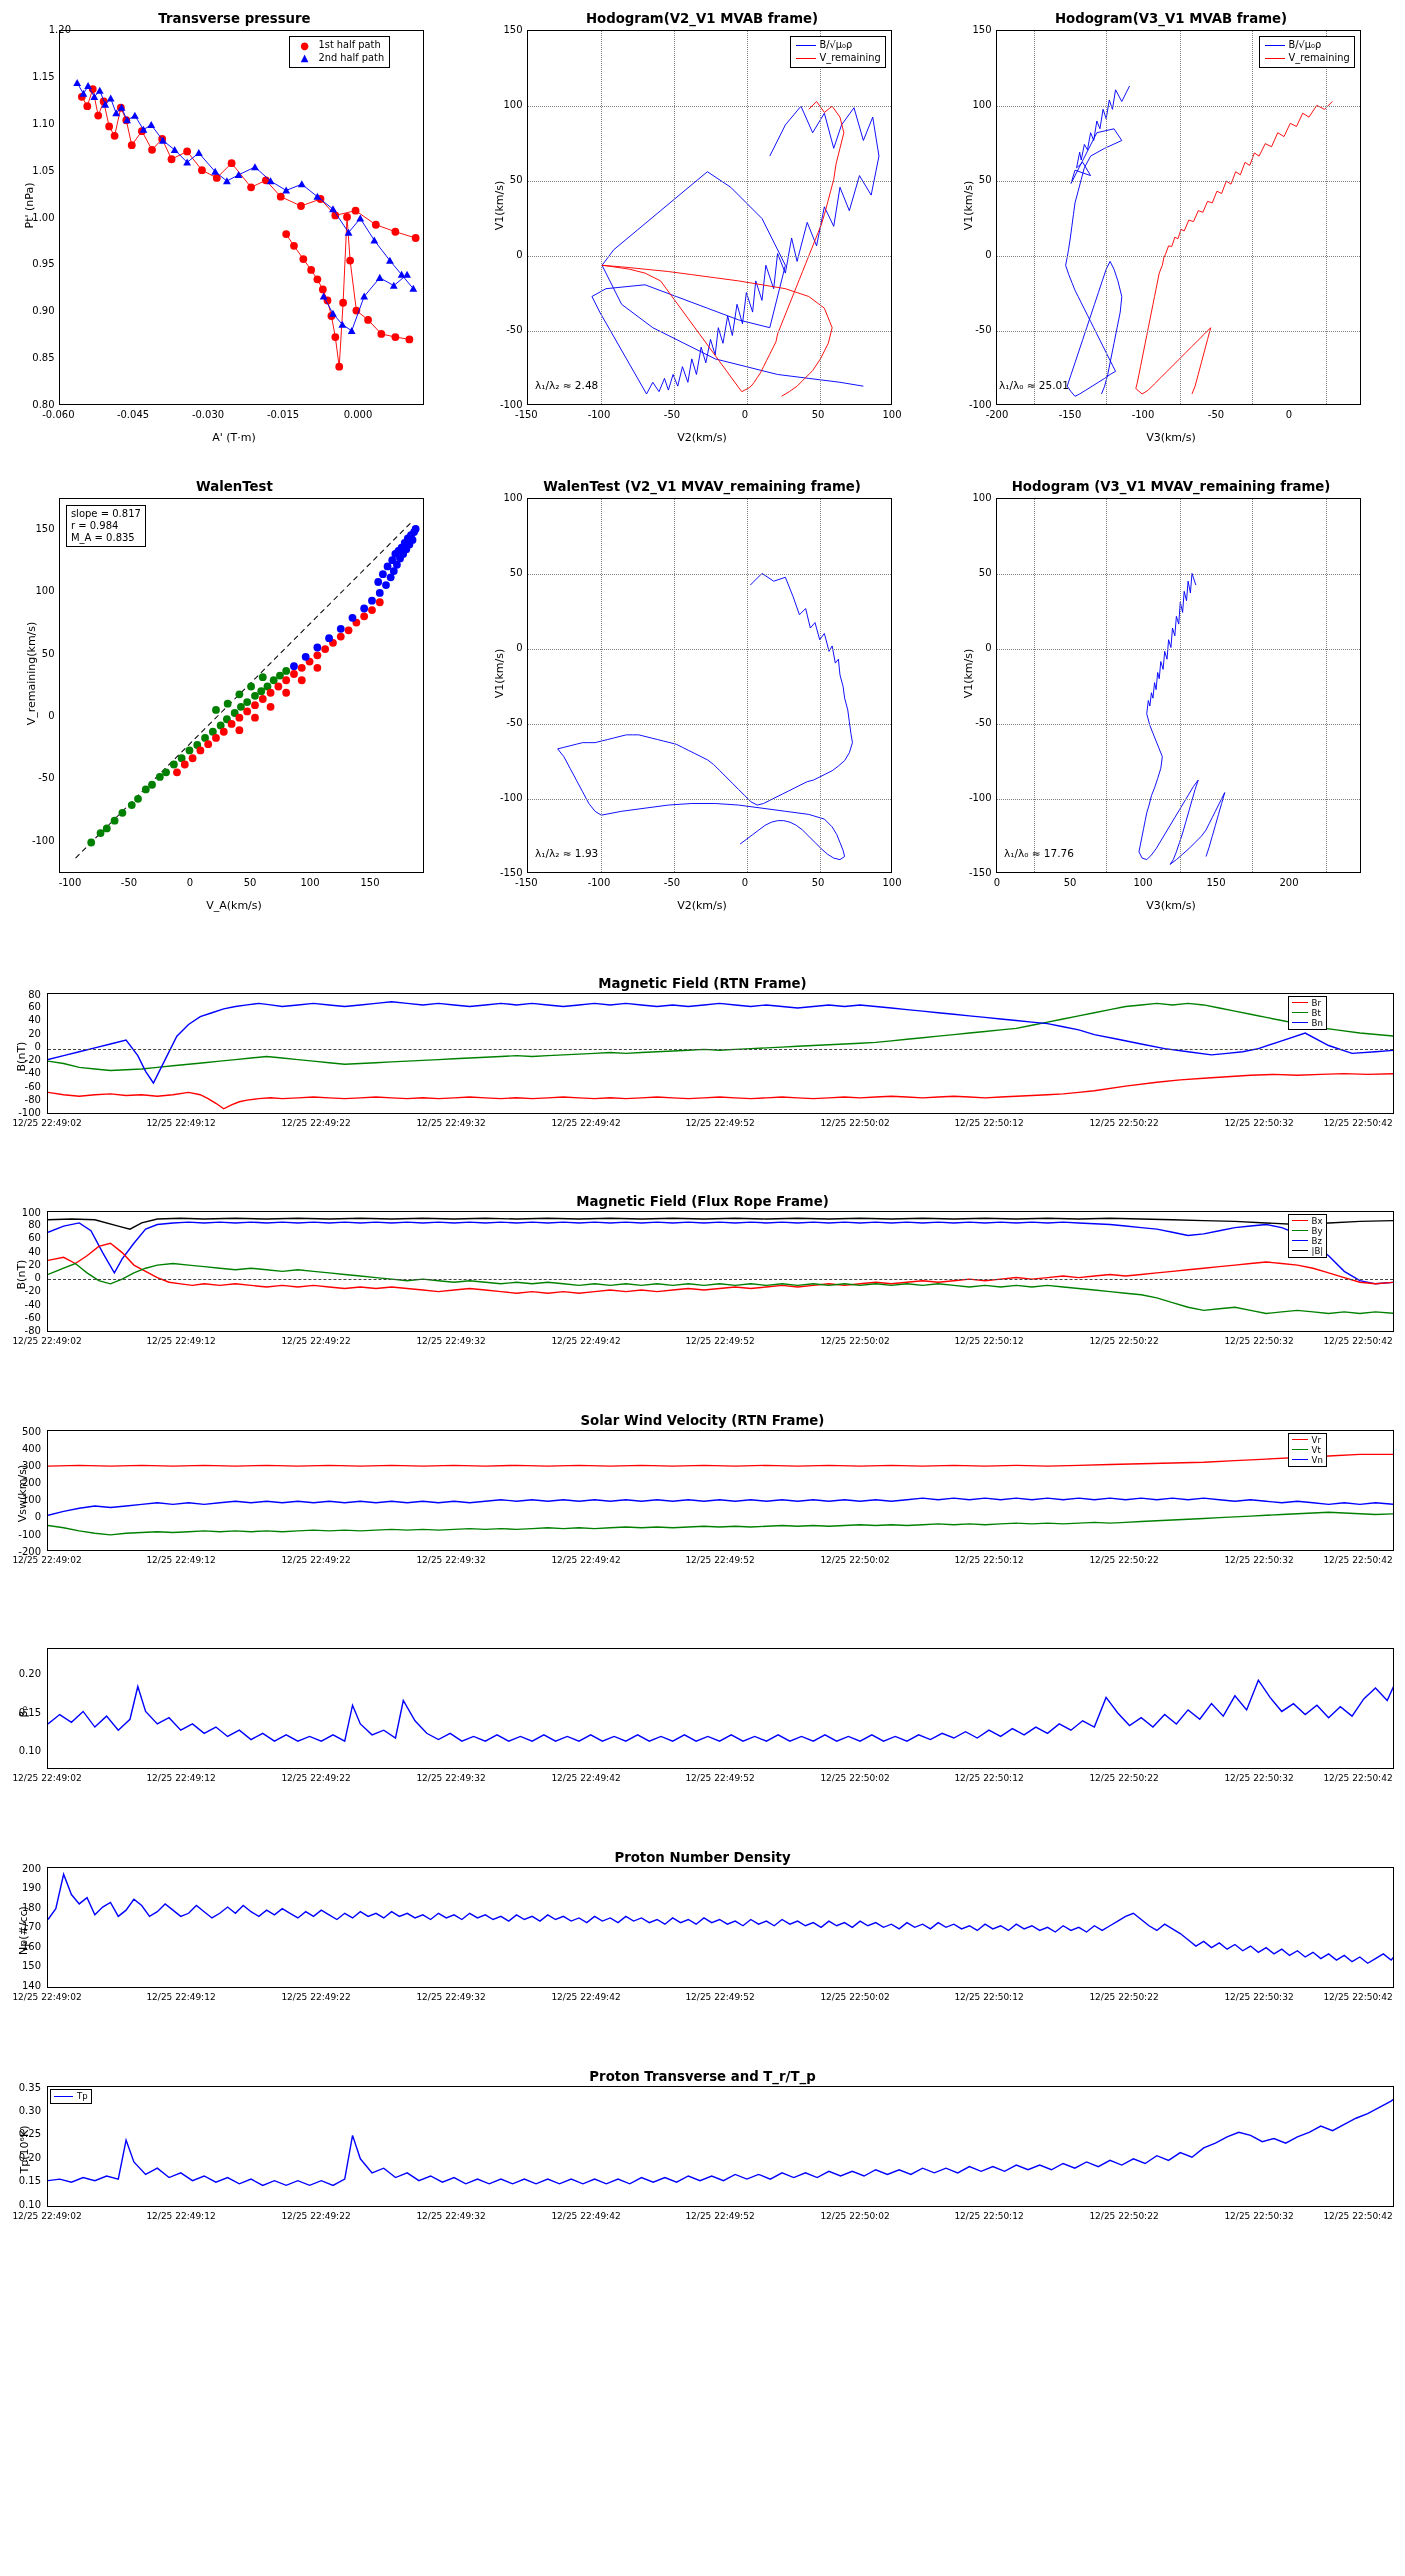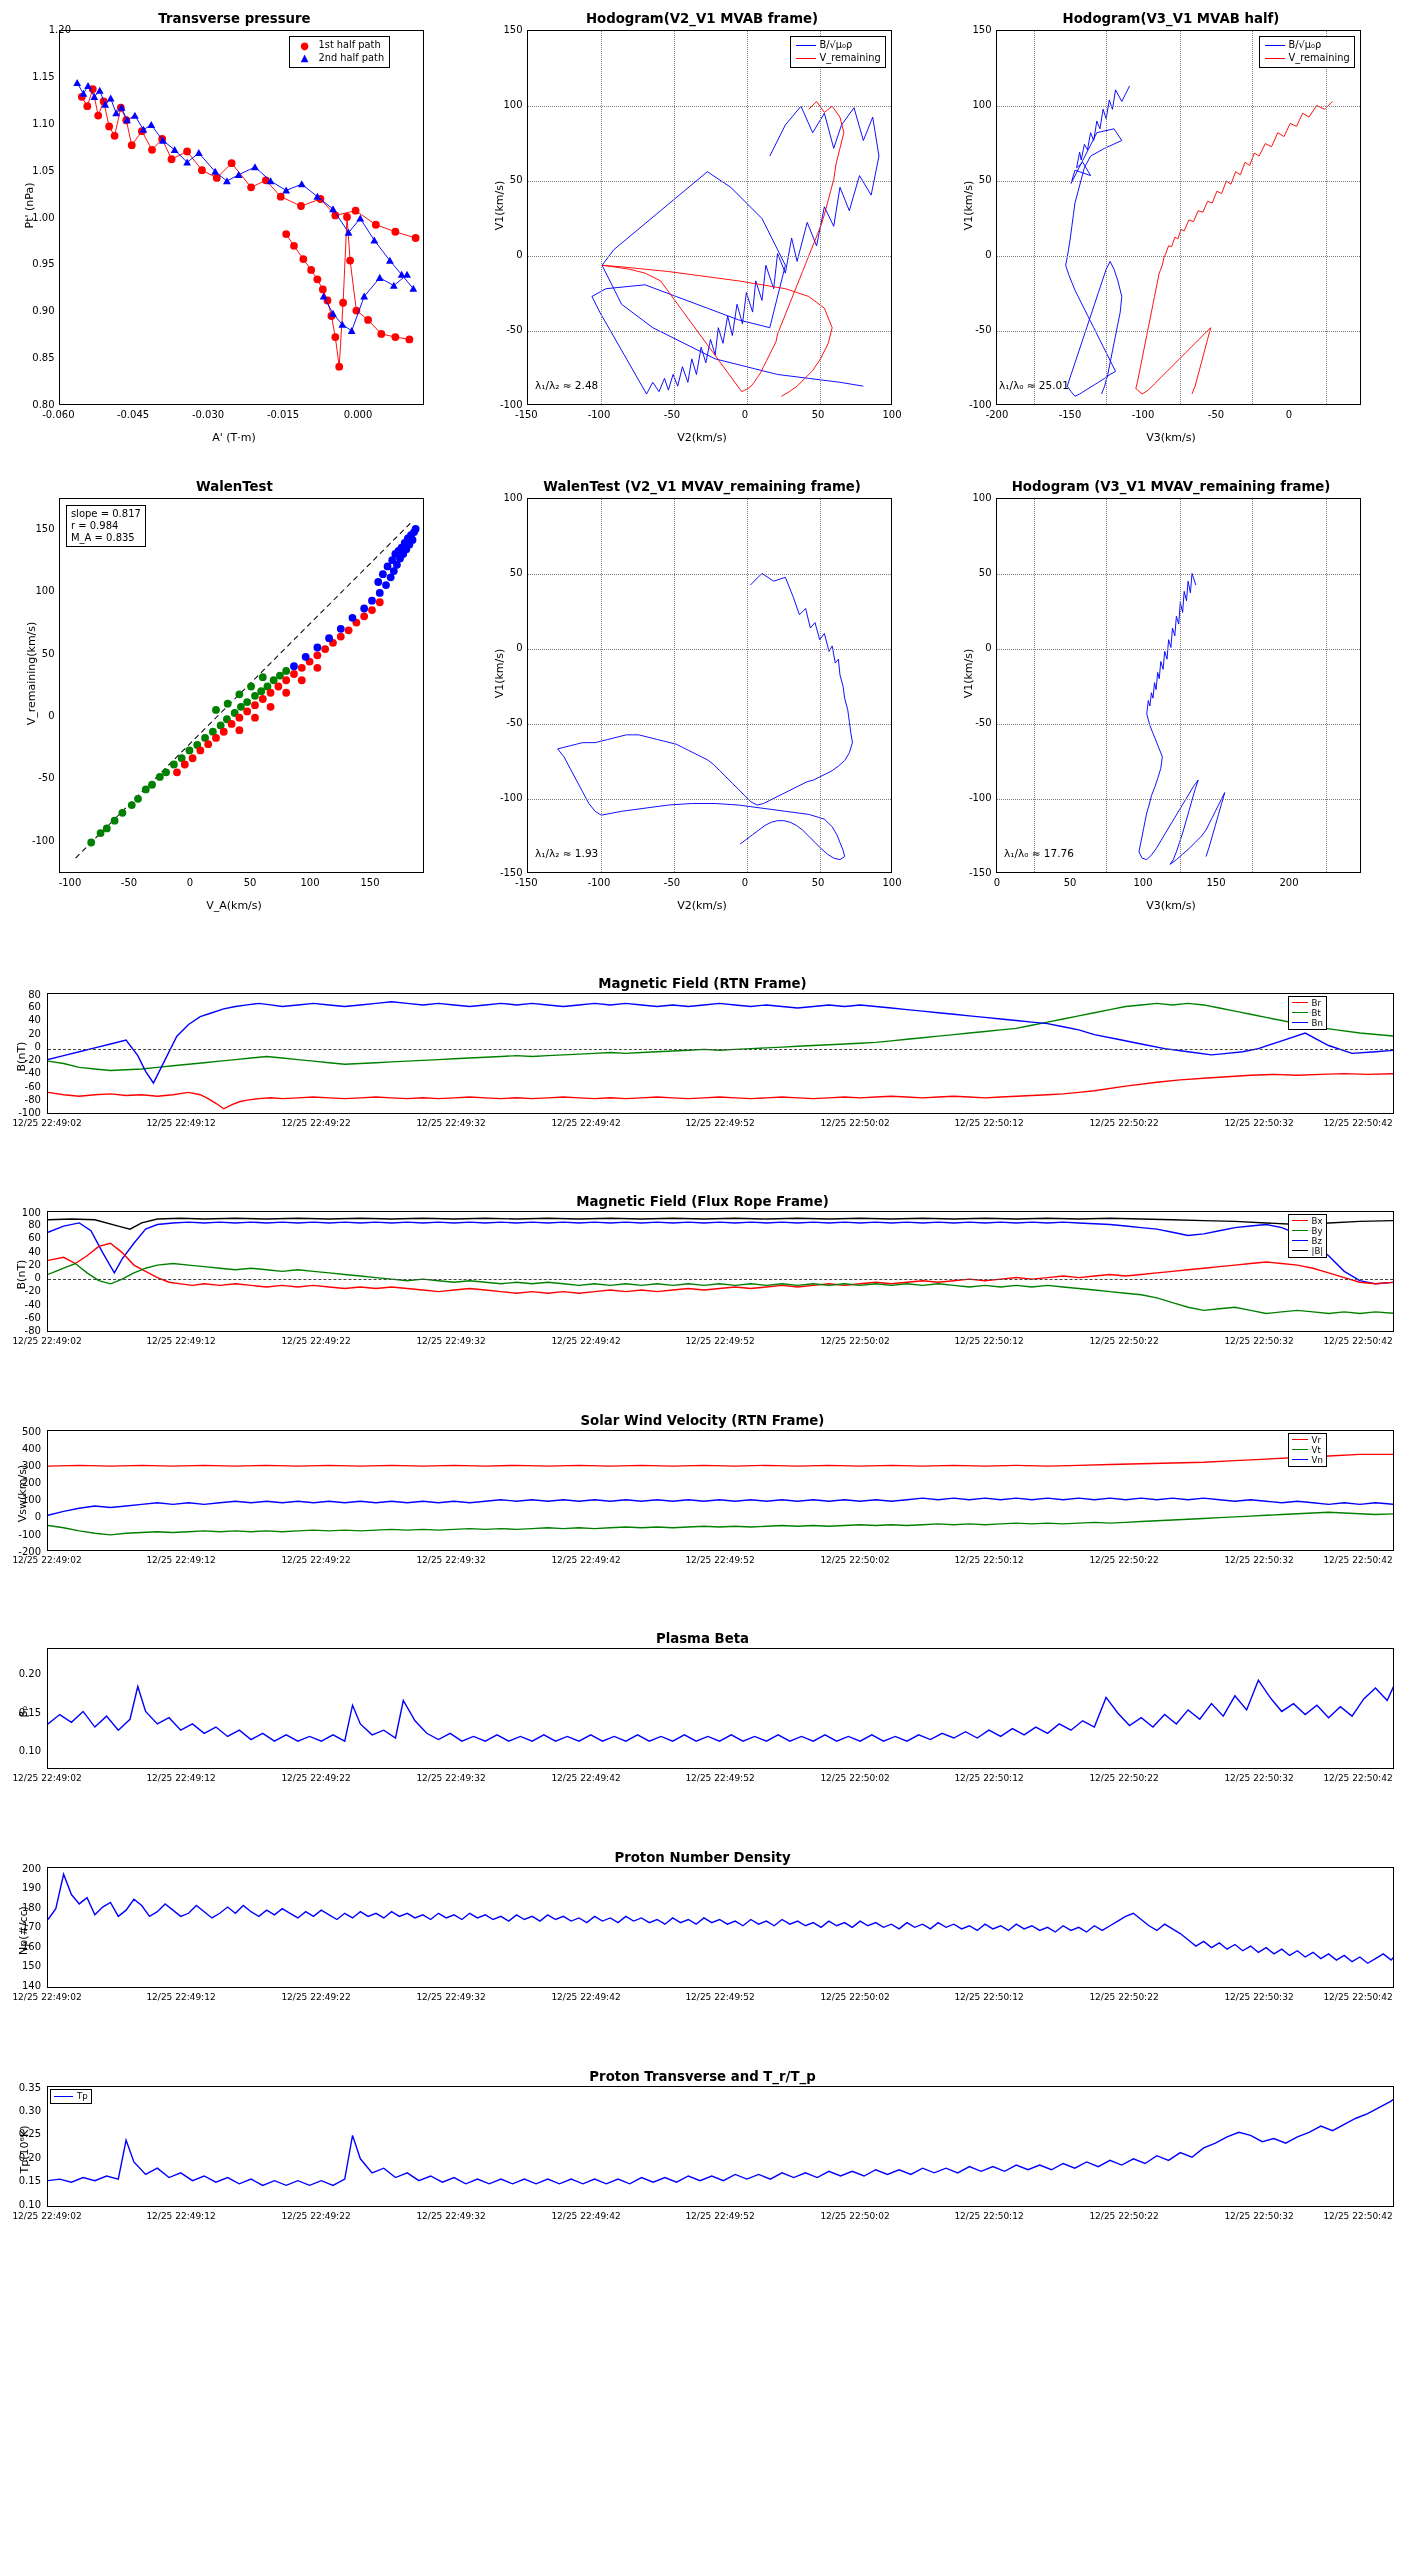--- a/index.html
+++ b/index.html
@@ -205,21 +205,21 @@
   <div class="ticky" style="left:15.6px;top:399px;width:39px;">-100</div>
   <div class="tickx" style="left:23.4px;top:409px;width:70px;">-150</div>
   <div class="tickx" style="left:96px;top:409px;width:70px;">-100</div>
   <div class="tickx" style="left:169px;top:409px;width:70px;">-50</div>
   <div class="tickx" style="left:242px;top:409px;width:70px;">0</div>
   <div class="tickx" style="left:315px;top:409px;width:70px;">50</div>
   <div class="tickx" style="left:389px;top:409px;width:70px;">100</div>
 </div>
 
 <div class="panel" style="left:937px;top:0;width:468px;height:453px;">
-  <div class="title" style="left:31px;top:11px;width:406px;">Hodogram(V3_V1 MVAB half)</div>
+  <div class="title" style="left:31px;top:11px;width:406px;">Hodogram(V3_V1 MVAB frame)</div>
   <div class="ylabel" style="left:-11.7px;top:199px;width:86px;text-align:center;transform:rotate(-90deg);">V1(km/s)</div>
   <div class="xlabel" style="left:117px;top:431px;width:234px;">V3(km/s)</div>
   <div class="axes" style="left:59px;top:30px;width:365px;height:375px;">
     <div class="grid-v" style="left:37px;top:0;height:375px;"></div>
     <div class="grid-v" style="left:109px;top:0;height:375px;"></div>
     <div class="grid-v" style="left:183px;top:0;height:375px;"></div>
     <div class="grid-v" style="left:255px;top:0;height:375px;"></div>
     <div class="grid-v" style="left:329px;top:0;height:375px;"></div>
     <div class="grid-h" style="top:75px;left:0;width:365px;"></div>
     <div class="grid-h" style="top:150px;left:0;width:365px;"></div>
@@ -592,21 +592,20 @@
   <div class="tickx tickx-small" style="left:539px;top:142px;width:94px;">12/25 22:49:42</div>
   <div class="tickx tickx-small" style="left:673px;top:142px;width:94px;">12/25 22:49:52</div>
   <div class="tickx tickx-small" style="left:808px;top:142px;width:94px;">12/25 22:50:02</div>
   <div class="tickx tickx-small" style="left:942px;top:142px;width:94px;">12/25 22:50:12</div>
   <div class="tickx tickx-small" style="left:1077px;top:142px;width:94px;">12/25 22:50:22</div>
   <div class="tickx tickx-small" style="left:1212px;top:142px;width:94px;">12/25 22:50:32</div>
   <div class="tickx tickx-small" style="left:1311px;top:142px;width:94px;">12/25 22:50:42</div>
 </div>
 
 <div class="panel" style="left:0;top:1631px;width:1405px;height:168px;">
-  <div class="title" style="left:0;top:0;width:1405px;">Plasma Beta</div>
   <div class="ylabel" style="left:-11.7px;top:74px;width:70px;text-align:center;transform:rotate(-90deg);">βₚ</div>
   <div class="axes" style="left:47px;top:17px;width:1347px;height:121px;">
     <svg width="1347" height="121" viewBox="0 0 1725 155" preserveAspectRatio="none">
       <polyline fill="none" stroke="#0000ff" stroke-width="1.4" vector-effect="non-scaling-stroke" points="0,96 15,84 30,94 45,80 60,100 75,86 90,104 105,90 115,48 125,80 140,96 155,88 170,104 185,96 200,108 215,100 230,112 245,104 260,116 275,108 290,118 305,110 320,118 335,112 350,118 365,110 380,118 390,72 400,96 415,110 430,104 445,114 455,66 470,92 485,108 500,116 515,108 530,118 545,112 560,118 575,110 590,118 605,112 620,118 635,110 650,118 665,112 680,118 695,110 710,118 725,112 740,118 755,110 770,118 785,112 800,118 815,110 830,118 845,112 860,118 875,110 890,118 905,112 920,118 935,110 950,118 965,112 980,118 995,110 1010,118 1025,112 1040,118 1055,110 1070,118 1085,112 1100,118 1115,110 1130,116 1145,108 1160,114 1175,106 1190,114 1205,104 1220,112 1235,102 1250,110 1265,100 1280,108 1295,96 1310,104 1325,92 1340,100 1355,62 1370,82 1385,98 1400,88 1415,100 1430,84 1445,96 1460,78 1475,90 1490,70 1505,86 1520,60 1535,78 1550,40 1565,62 1580,80 1595,70 1610,84 1625,72 1640,88 1655,74 1670,86 1685,64 1700,50 1715,66 1725,44"></polyline>
     </svg>
   </div>
   <div class="ticky" style="left:0px;top:37px;width:41px;">0.20</div>
   <div class="ticky" style="left:0px;top:76px;width:41px;">0.15</div>
   <div class="ticky" style="left:0px;top:114px;width:41px;">0.10</div>
   <div class="tickx tickx-small" style="left:0px;top:142px;width:94px;">12/25 22:49:02</div>

